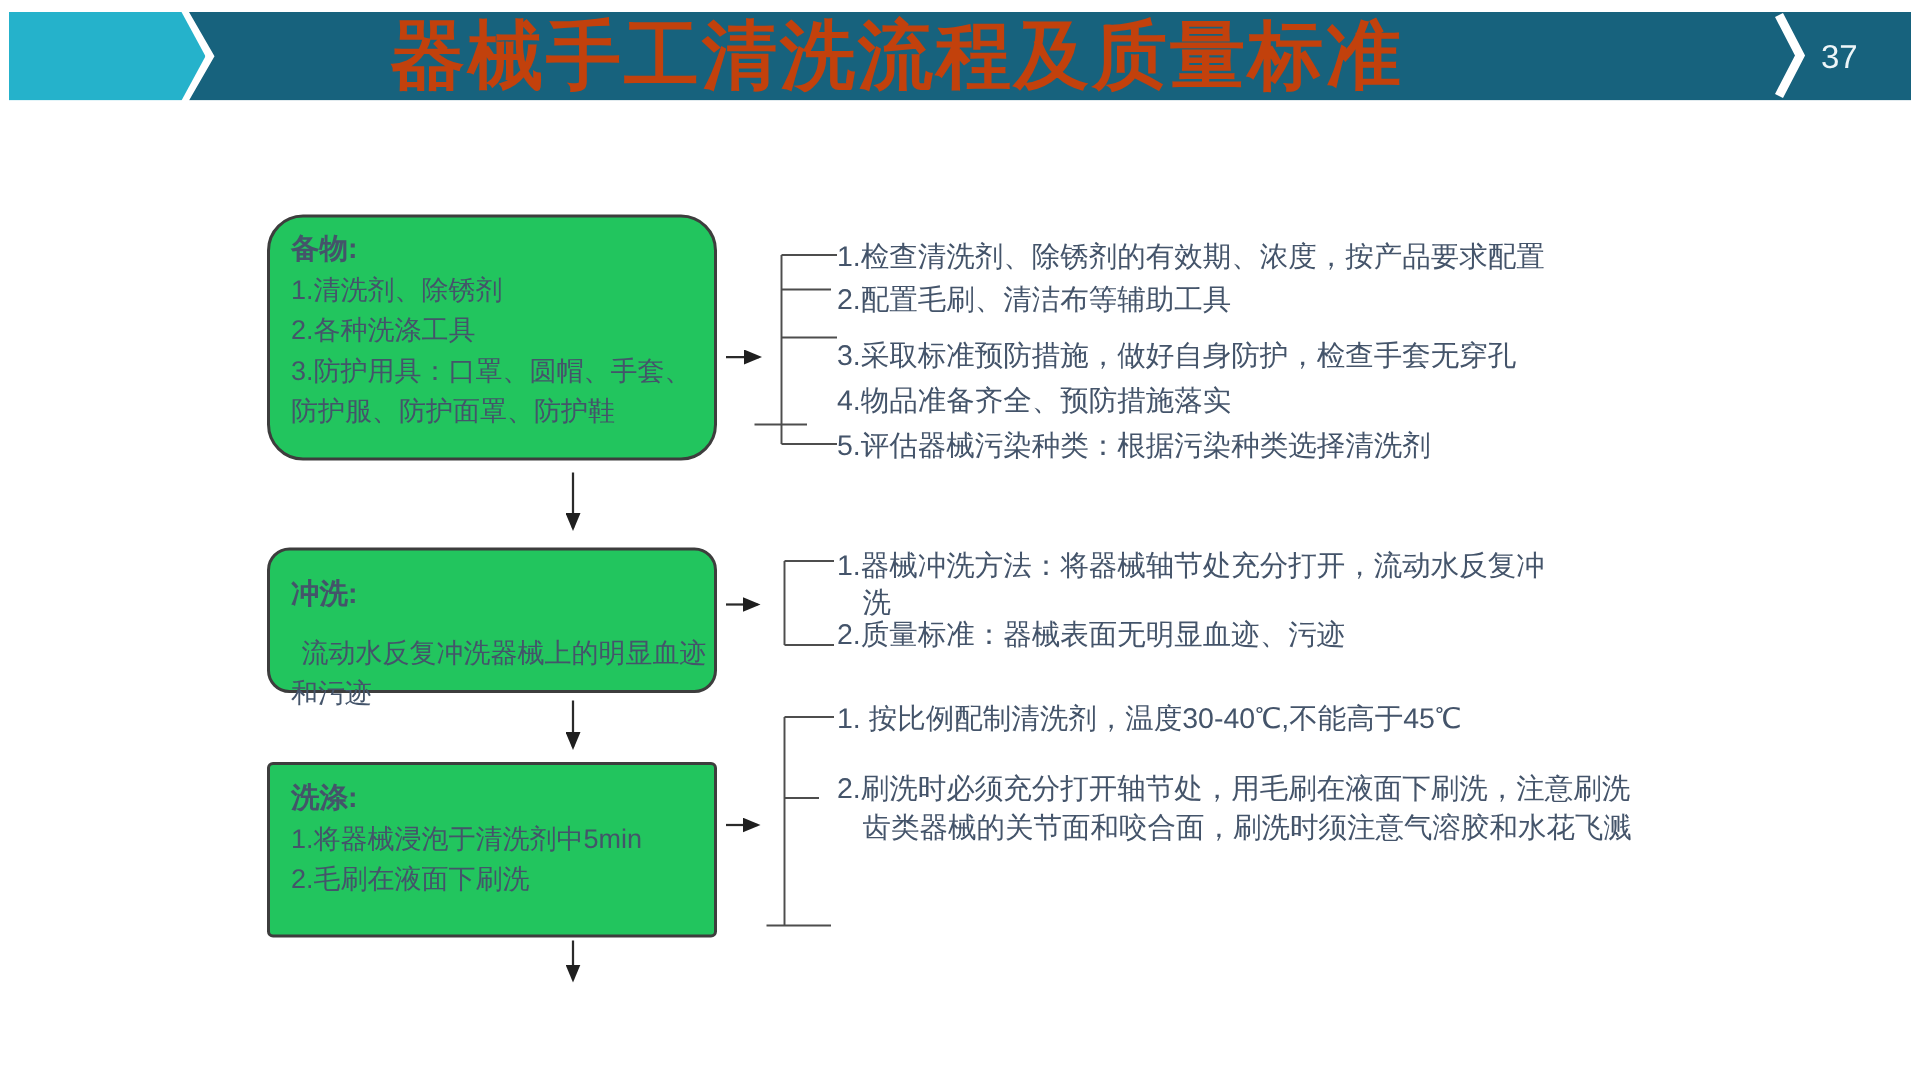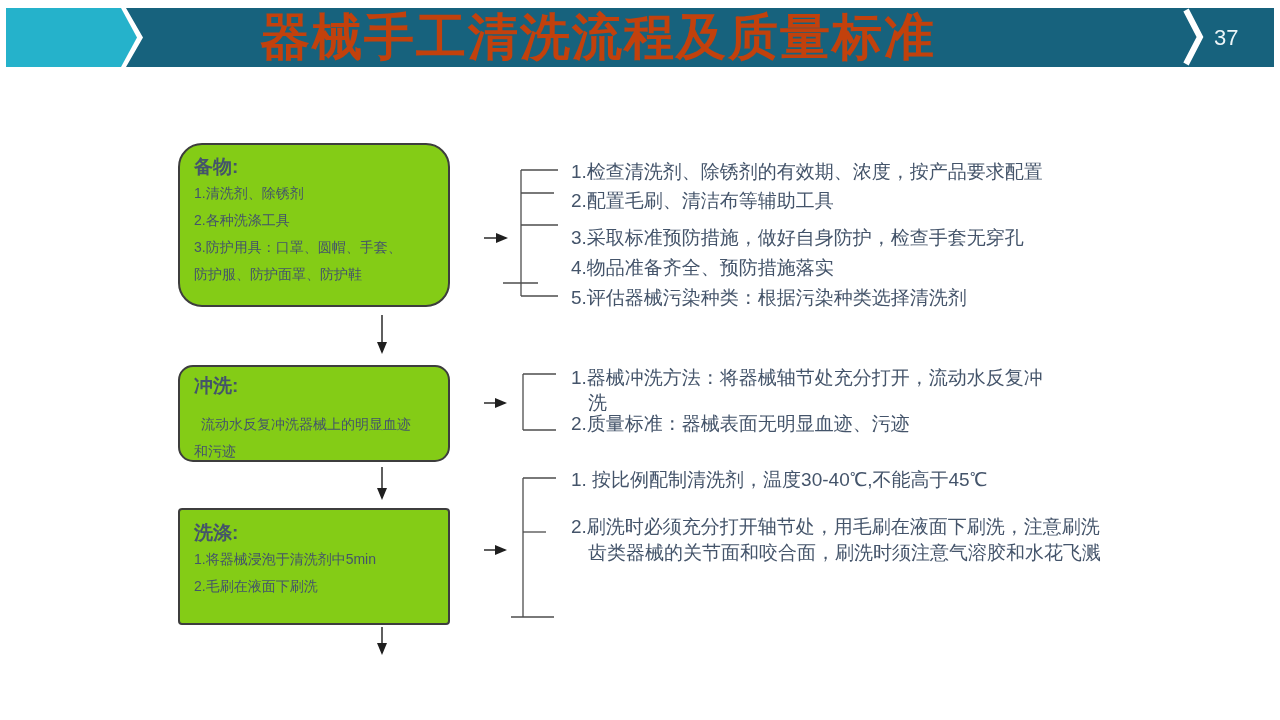--- a/index.html
+++ b/index.html
@@ -20,30 +20,30 @@
     position:absolute;left:0;top:8px;width:1196px;height:59px;line-height:59px;
     text-align:center;color:#c2410c;font-size:50px;font-weight:700;letter-spacing:2px;
     white-space:nowrap;
   }
   .hdr-page{
     position:absolute;left:1214px;top:8px;width:48px;height:59px;line-height:59px;
     color:#EDF5F8;font-size:22px;font-weight:400;
   }
   
   .step-box{
-    position:absolute;left:178px;width:272px;background:#84cc16;
+    position:absolute;left:178px;width:300px;background:#22c55e;
     border:2px solid #3d3d3d;box-sizing:border-box;
   }
   .step-inner{padding:8px 2px 0 14px;}
   .step-title{font-size:19px;font-weight:700;line-height:27px;white-space:pre;}
-  .step-body{font-size:14px;font-weight:400;line-height:27px;white-space:pre;}
+  .step-body{font-size:18px;font-weight:400;line-height:27px;white-space:pre;}
   .indent-first{text-indent:7px;margin-top:12px;}
   
   .note{
-    position:absolute;left:571px;width:620px;font-size:19px;line-height:25px;
+    position:absolute;left:558px;width:620px;font-size:19px;line-height:25px;
     color:#44546A;white-space:pre;padding-left:17px;text-indent:-17px;
   }
   
   .overlay{position:absolute;left:0;top:0;pointer-events:none;}
 </style>
 </head>
 <body>
 
 <div class="slide">
 
@@ -58,21 +58,21 @@
     <div class="step-inner">
       <div class="step-title">备物:</div>
       <div class="step-body">1.清洗剂、除锈剂
 2.各种洗涤工具
 3.防护用具：口罩、圆帽、手套、
 防护服、防护面罩、防护鞋</div>
     </div>
   </div>
 
   <div class="step-box" style="top:365px;height:97px;border-radius:15px;">
-    <div class="step-inner" style="padding-top:5px;">
+    <div class="step-inner" style="padding-top:16px;">
       <div class="step-title">冲洗:</div>
       <div class="step-body indent-first">流动水反复冲洗器械上的明显血迹
 和污迹</div>
     </div>
   </div>
 
   <div class="step-box" style="top:508px;height:117px;border-radius:4px;">
     <div class="step-inner" style="padding-top:9px;">
       <div class="step-title">洗涤:</div>
       <div class="step-body">1.将器械浸泡于清洗剂中5min

